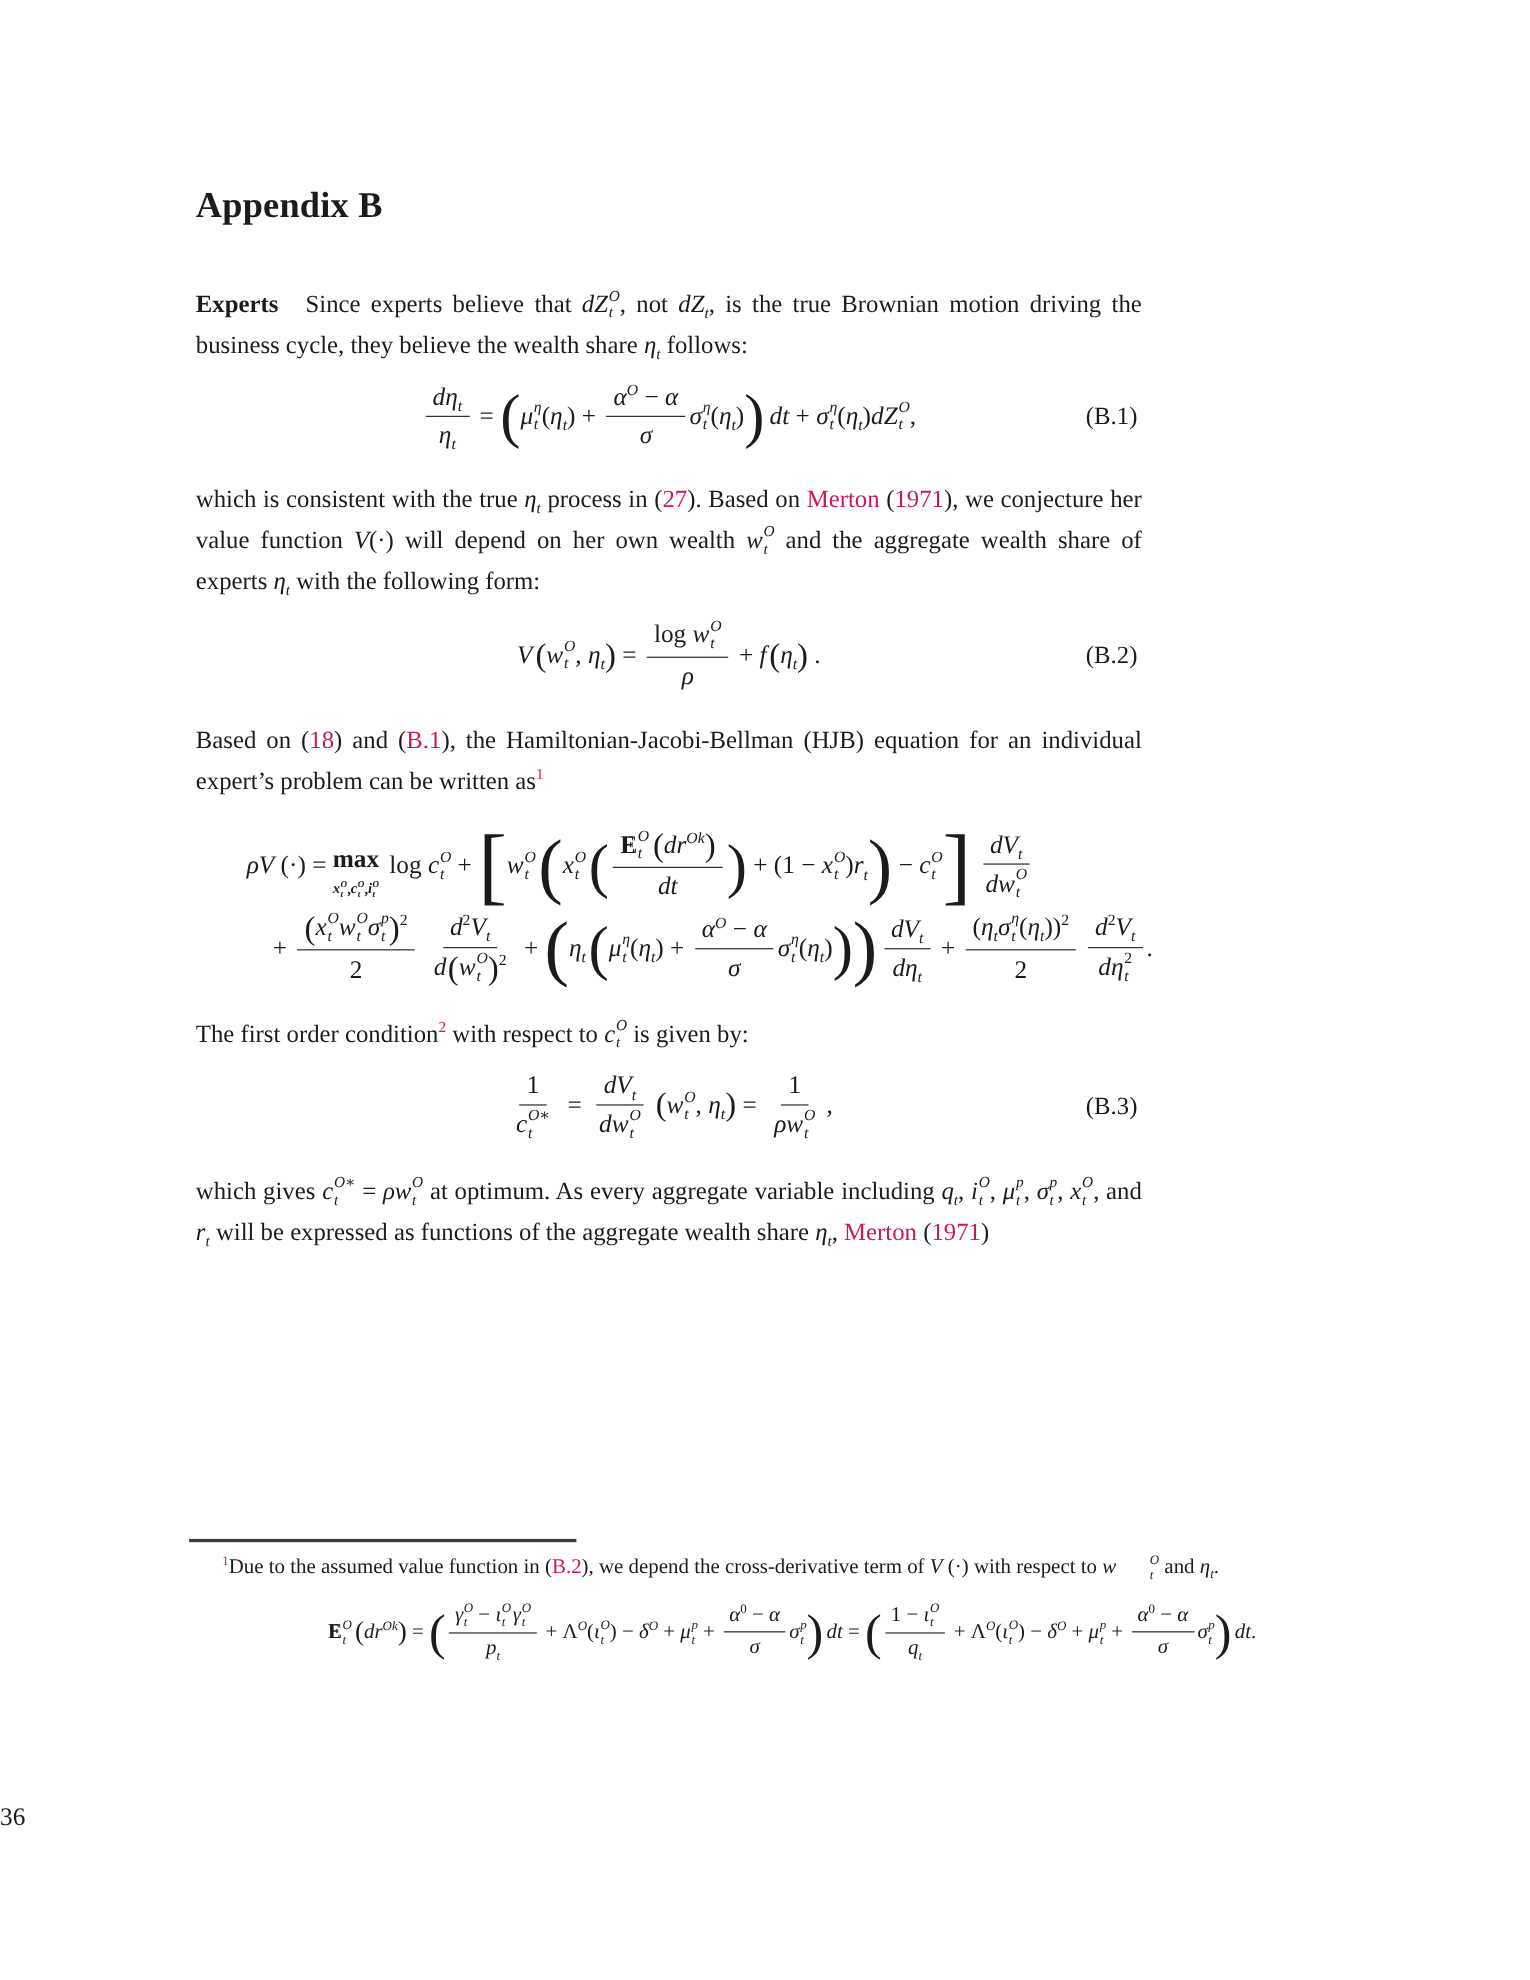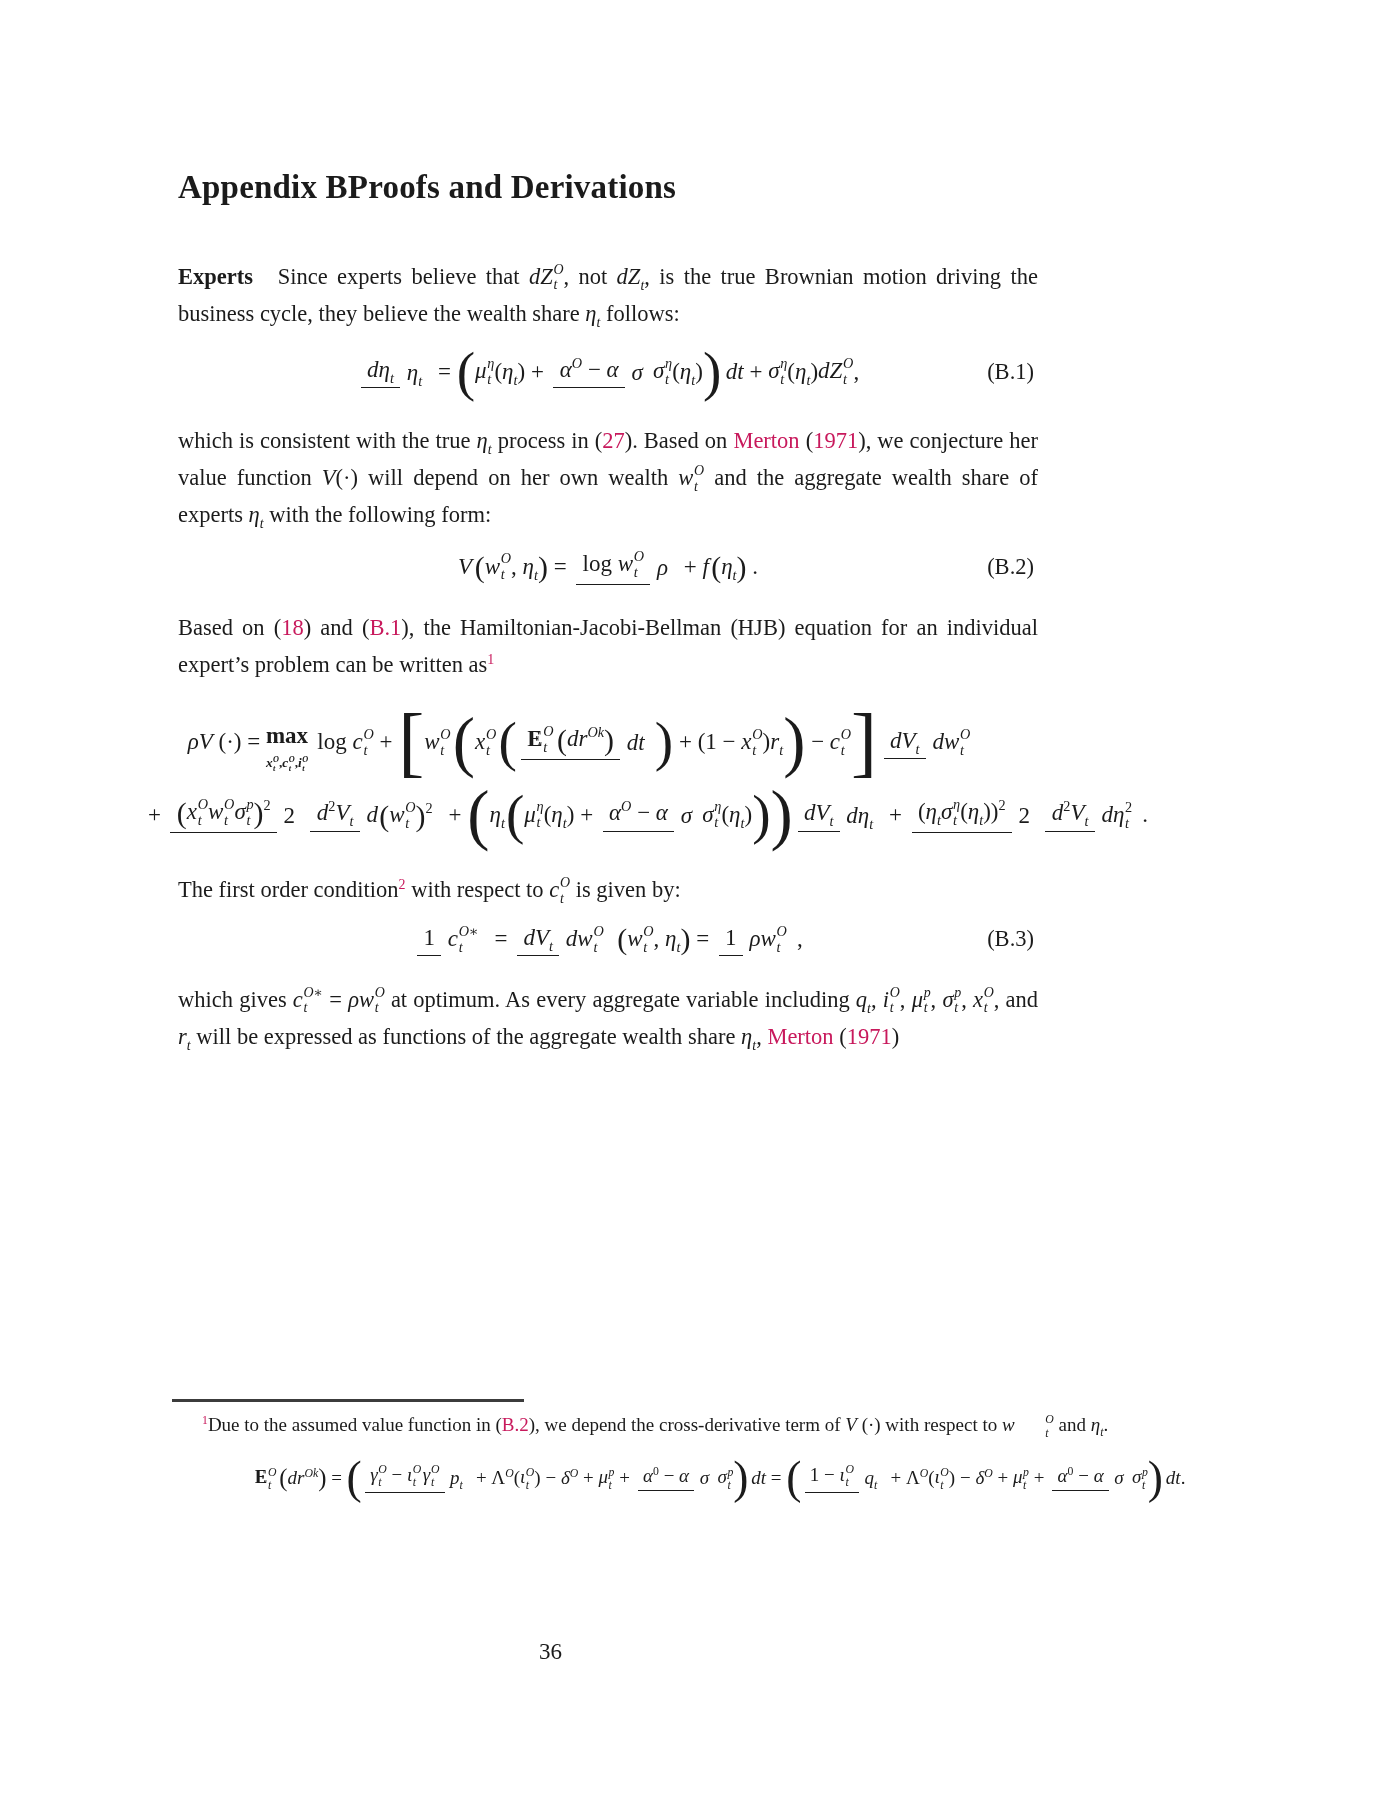--- a/index.html
+++ b/index.html
@@ -44,51 +44,50 @@
   sup.msup{font-size:0.62em;line-height:0;}
   sup.rsup{font-size:0.62em;line-height:0;}
   sub.msub{font-size:0.62em;line-height:0;}
   .mv{white-space:nowrap;}
   .stack{
     display:inline-flex;flex-direction:column;align-items:flex-start;
     font-size:0.62em;line-height:1.12;vertical-align:middle;
     margin-left:0.05em;transform:translateY(-0.04em);
   }
   .frac{
-    display:inline-flex;flex-direction:row;align-items:center;
+    display:inline-flex;flex-direction:column;align-items:center;
     vertical-align:middle;margin:0 0.16em;line-height:1.3;align-self:center;text-align:center;
   }
   .fnum{display:inline-block;border-bottom:0.068em solid #1b1b1b;padding:0 0.28em 0.1em;}
   .fden{display:inline-block;padding:0.1em 0.28em 0;}
   .md{font-style:normal;line-height:0.95;align-self:center;font-weight:400;}
   .md1{font-size:1.3em;vertical-align:-0.12em;}
   .md2{font-size:2.4em;}
   .md25{font-size:2.9em;}
   .md3{font-size:3.4em;}
   .msp{display:inline-block;}
   .underset{display:inline-flex;flex-direction:column;align-items:center;align-self:center;transform:translateY(0.18em);font-weight:bold;}
   .um{font-style:normal;}
   .uu{font-size:0.58em;line-height:1.05;margin-top:0.12em;}
 
   .footnotes{position:absolute;left:172px;top:1399px;width:1110px;font-size:19px;line-height:30px;}
   .frule{width:352px;border-top:3px solid #3c3c3c;margin-bottom:8px;}
   .fn-par{margin:0;text-indent:30px;text-align:justify;}
   .fneq{font-size:19px;line-height:1.45;margin:16px 0 0 -52px;width:1200px;}
 
-  .pageno{position:absolute;top:1639px;left:0;width:1101px;text-align:center;font-size:23px;}
+  .pageno{position:absolute;top:1639px;left:0;width:1101px;font-size:23px;}
 </style>
 </head>
 <body>
 
 <div class="page">
   <div class="col">
 
     <h1 class="title">
       <span>Appendix B</span>
-      <span>Proofs and Derivations</span>
     </h1>
 
 
     <p class="par p-experts"><span class="mb">Experts</span><span class="msp" style="width: 1.1em;"></span><span class="mx">Since experts believe that </span><span class="mv"><span class="mi">dZ</span><span class="stack">
             <span class="mi">O</span>
             <span class="mi">t</span>
           </span></span><span class="mx">, not </span><span class="mv"><span class="mi">dZ</span><sub class="msub mi">t</sub></span><span class="mx">, is the true Brownian motion driving the business cycle, they believe the wealth share </span><span class="mv"><span class="mi">η</span><sub class="msub mi">t</sub></span><span class="mx"> follows:</span></p>
 
     <div class="eqrow">
       <div class="eq">

